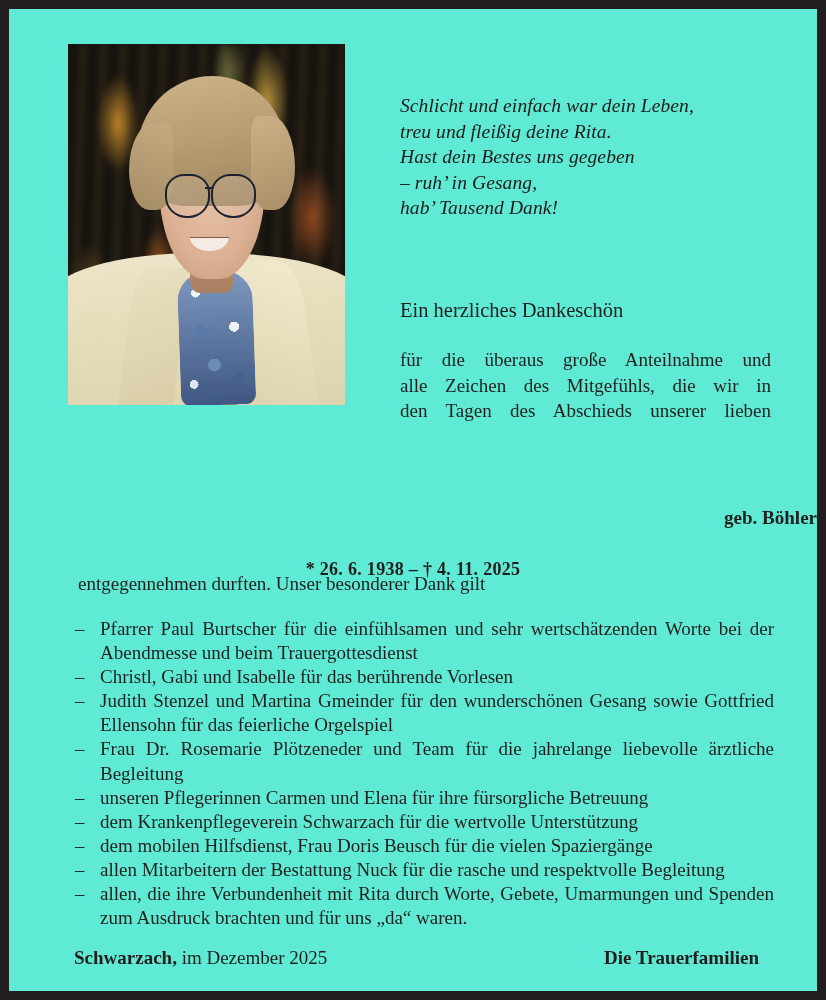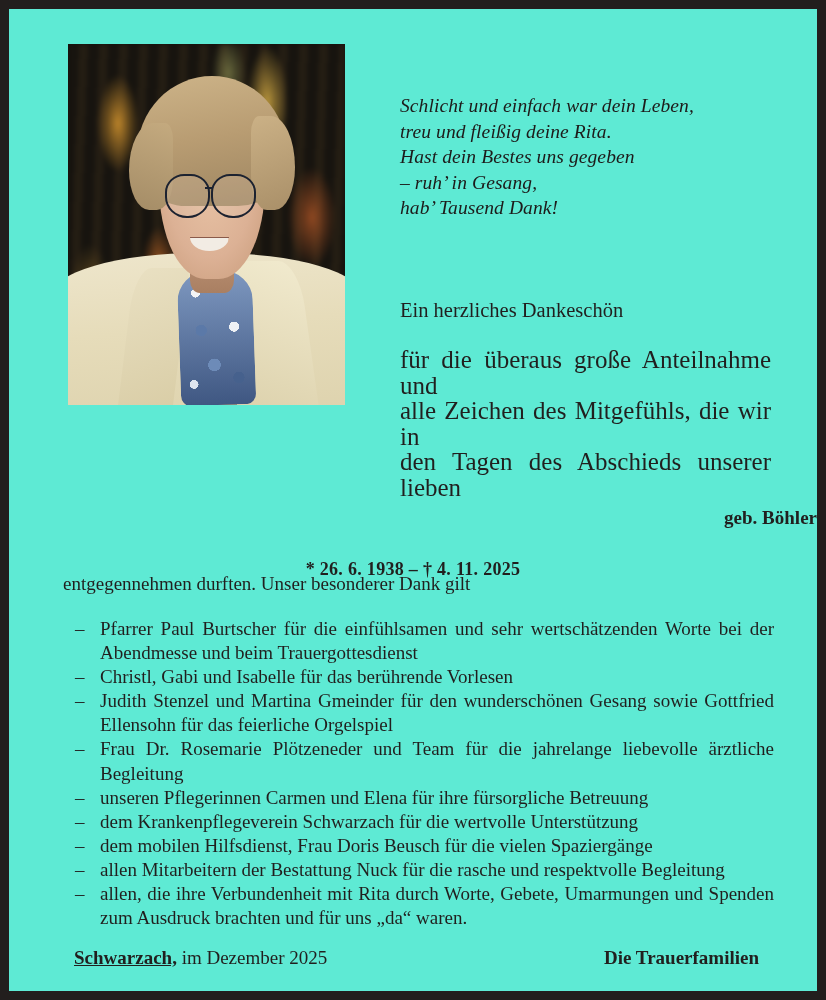--- a/index.html
+++ b/index.html
@@ -208,21 +208,21 @@
     width: 372px;
     font-size: 20.5px;
     line-height: 26px;
     color: #211f1e;
   }
   .thanks-intro {
     position: absolute;
     left: 391px;
     top: 338px;
     width: 371px;
-    font-size: 25px;
+    font-size: 19px;
     line-height: 25.5px;
     color: #211f1e;
     text-align: justify;
     text-align-last: justify;
   }
   .thanks-intro div { display: block; }
 
   
   .name {
     position: absolute;
@@ -256,21 +256,21 @@
     line-height: 22px;
     font-weight: bold;
     color: #211f1e;
     letter-spacing: 0.3px;
     margin-top: 28px;
   }
 
   
   .resume-line {
     position: absolute;
-    left: 54px;
+    left: 69px;
     top: 562px;
     width: 700px;
     font-size: 19px;
     line-height: 25px;
     color: #211f1e;
   }
 
   .thanks-list {
     position: absolute;
     left: 65px;
@@ -295,21 +295,21 @@
     position: absolute;
     left: 65px;
     right: 58px;
     top: 938px;
     display: flex;
     justify-content: space-between;
     align-items: baseline;
     font-size: 19px;
     color: #211f1e;
   }
-  .footer .place { font-weight: bold; text-decoration: underline; }
+  .footer .place { font-weight: bold; }
   .footer .family { font-weight: bold; text-align: right; }
 </style>
 </head>
 <body>
 
 <div class="notice">
   <div class="sheet">
 
     <div class="photo">
       <div class="photo-bg"></div>

